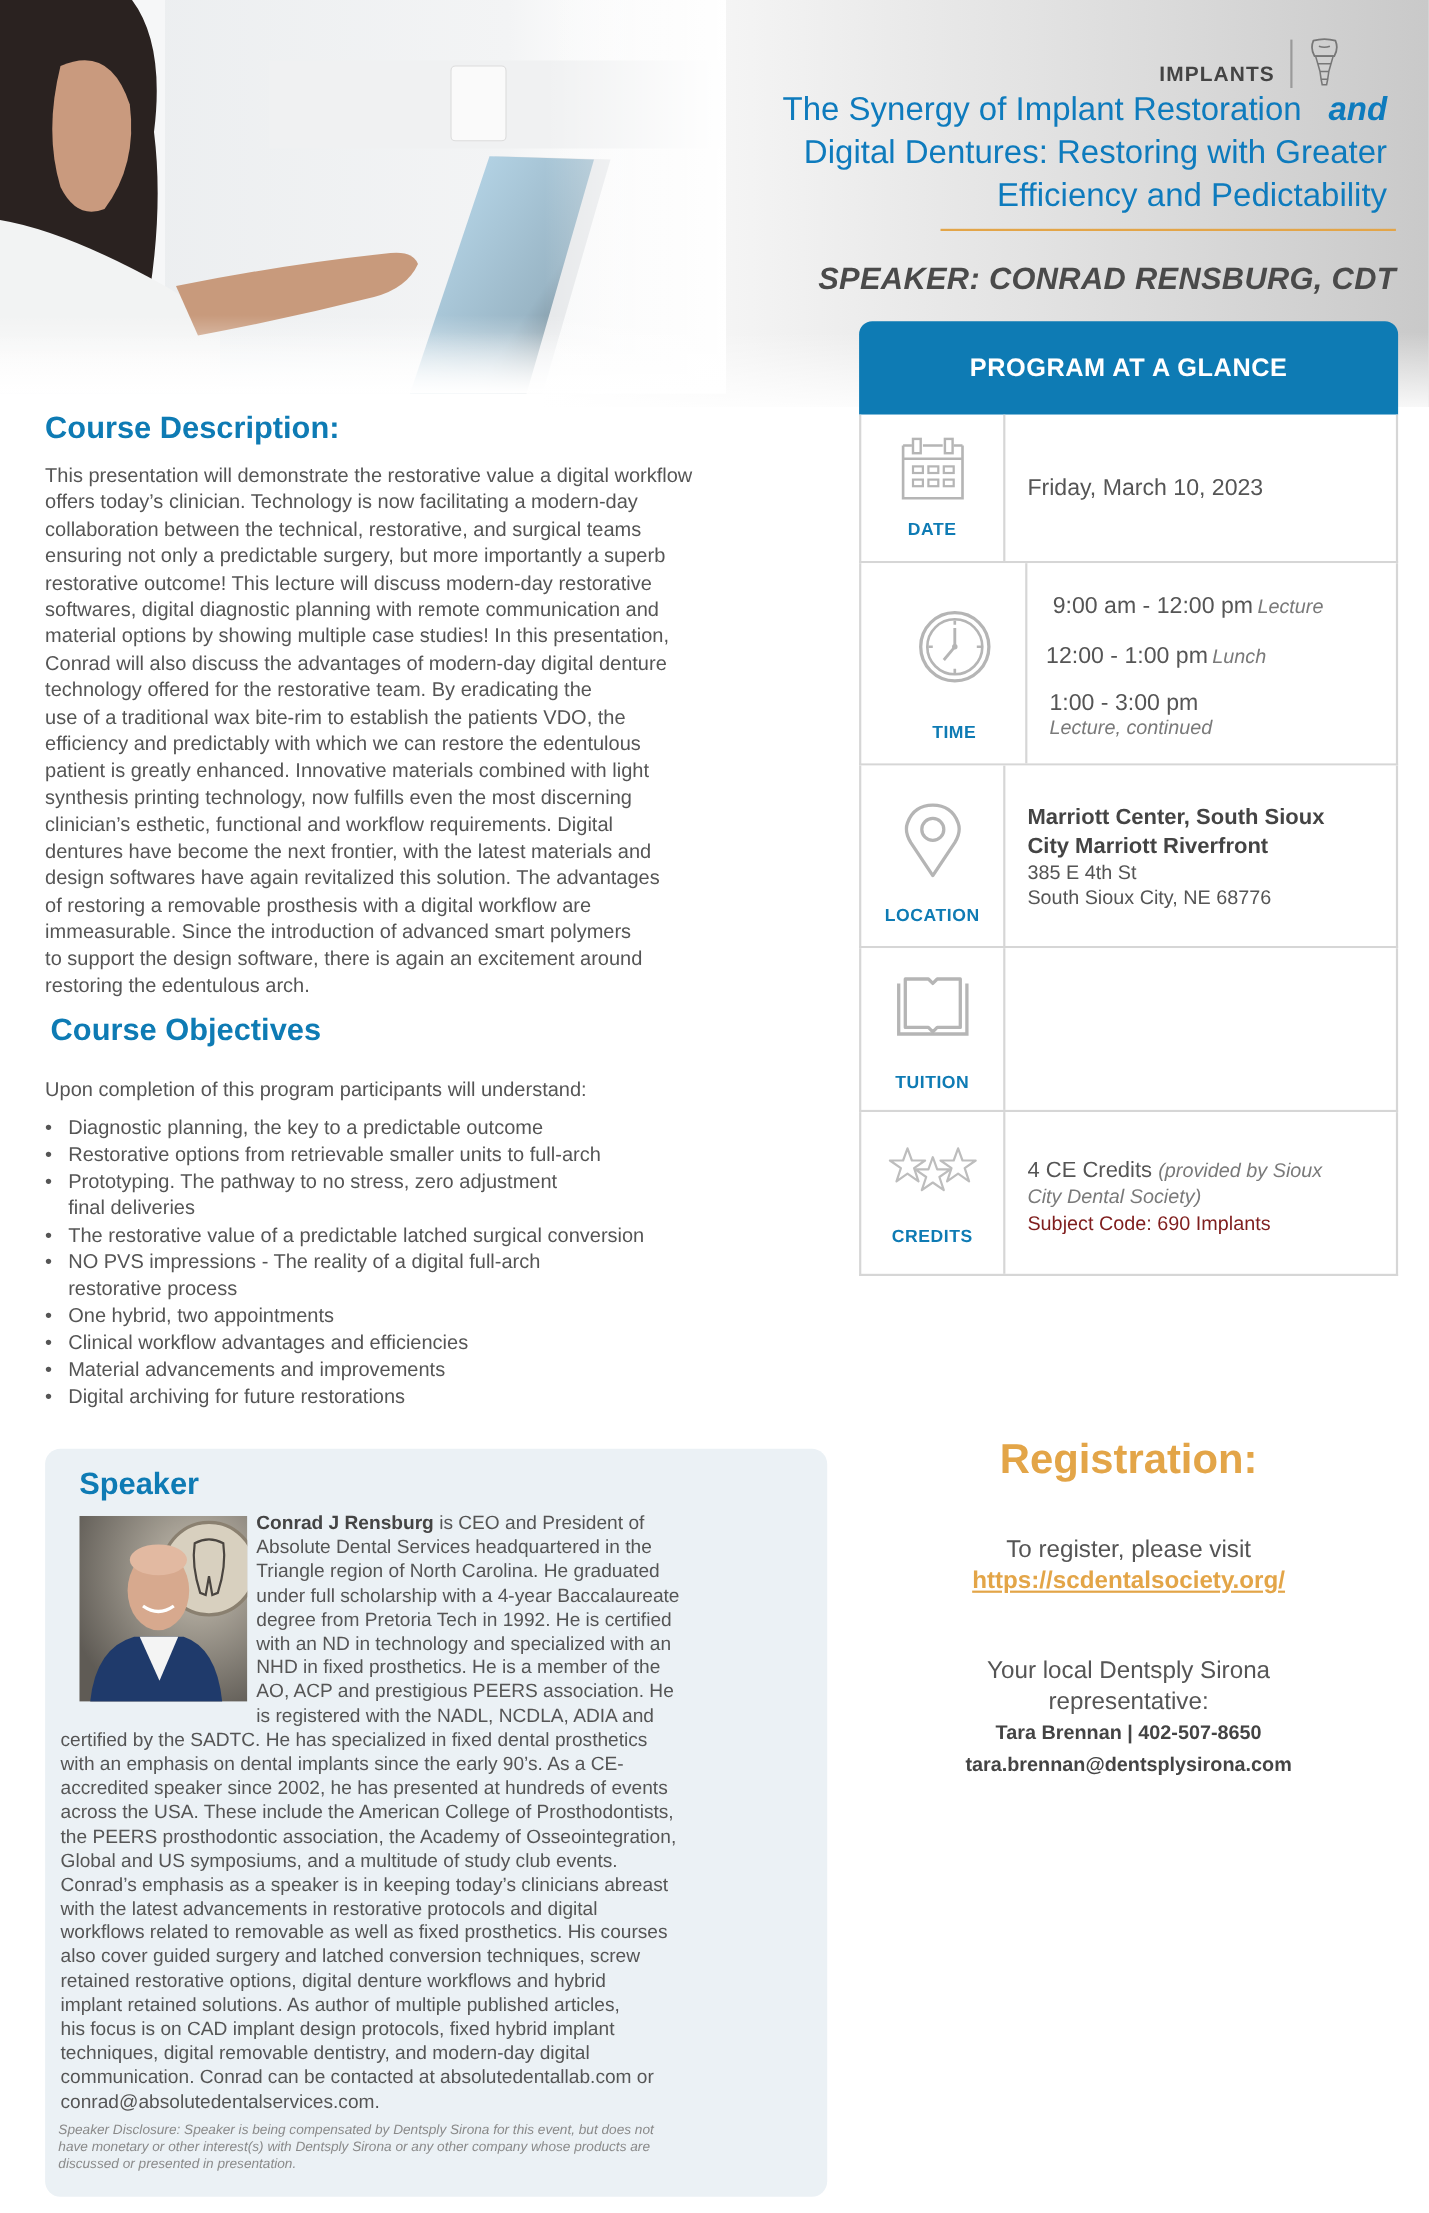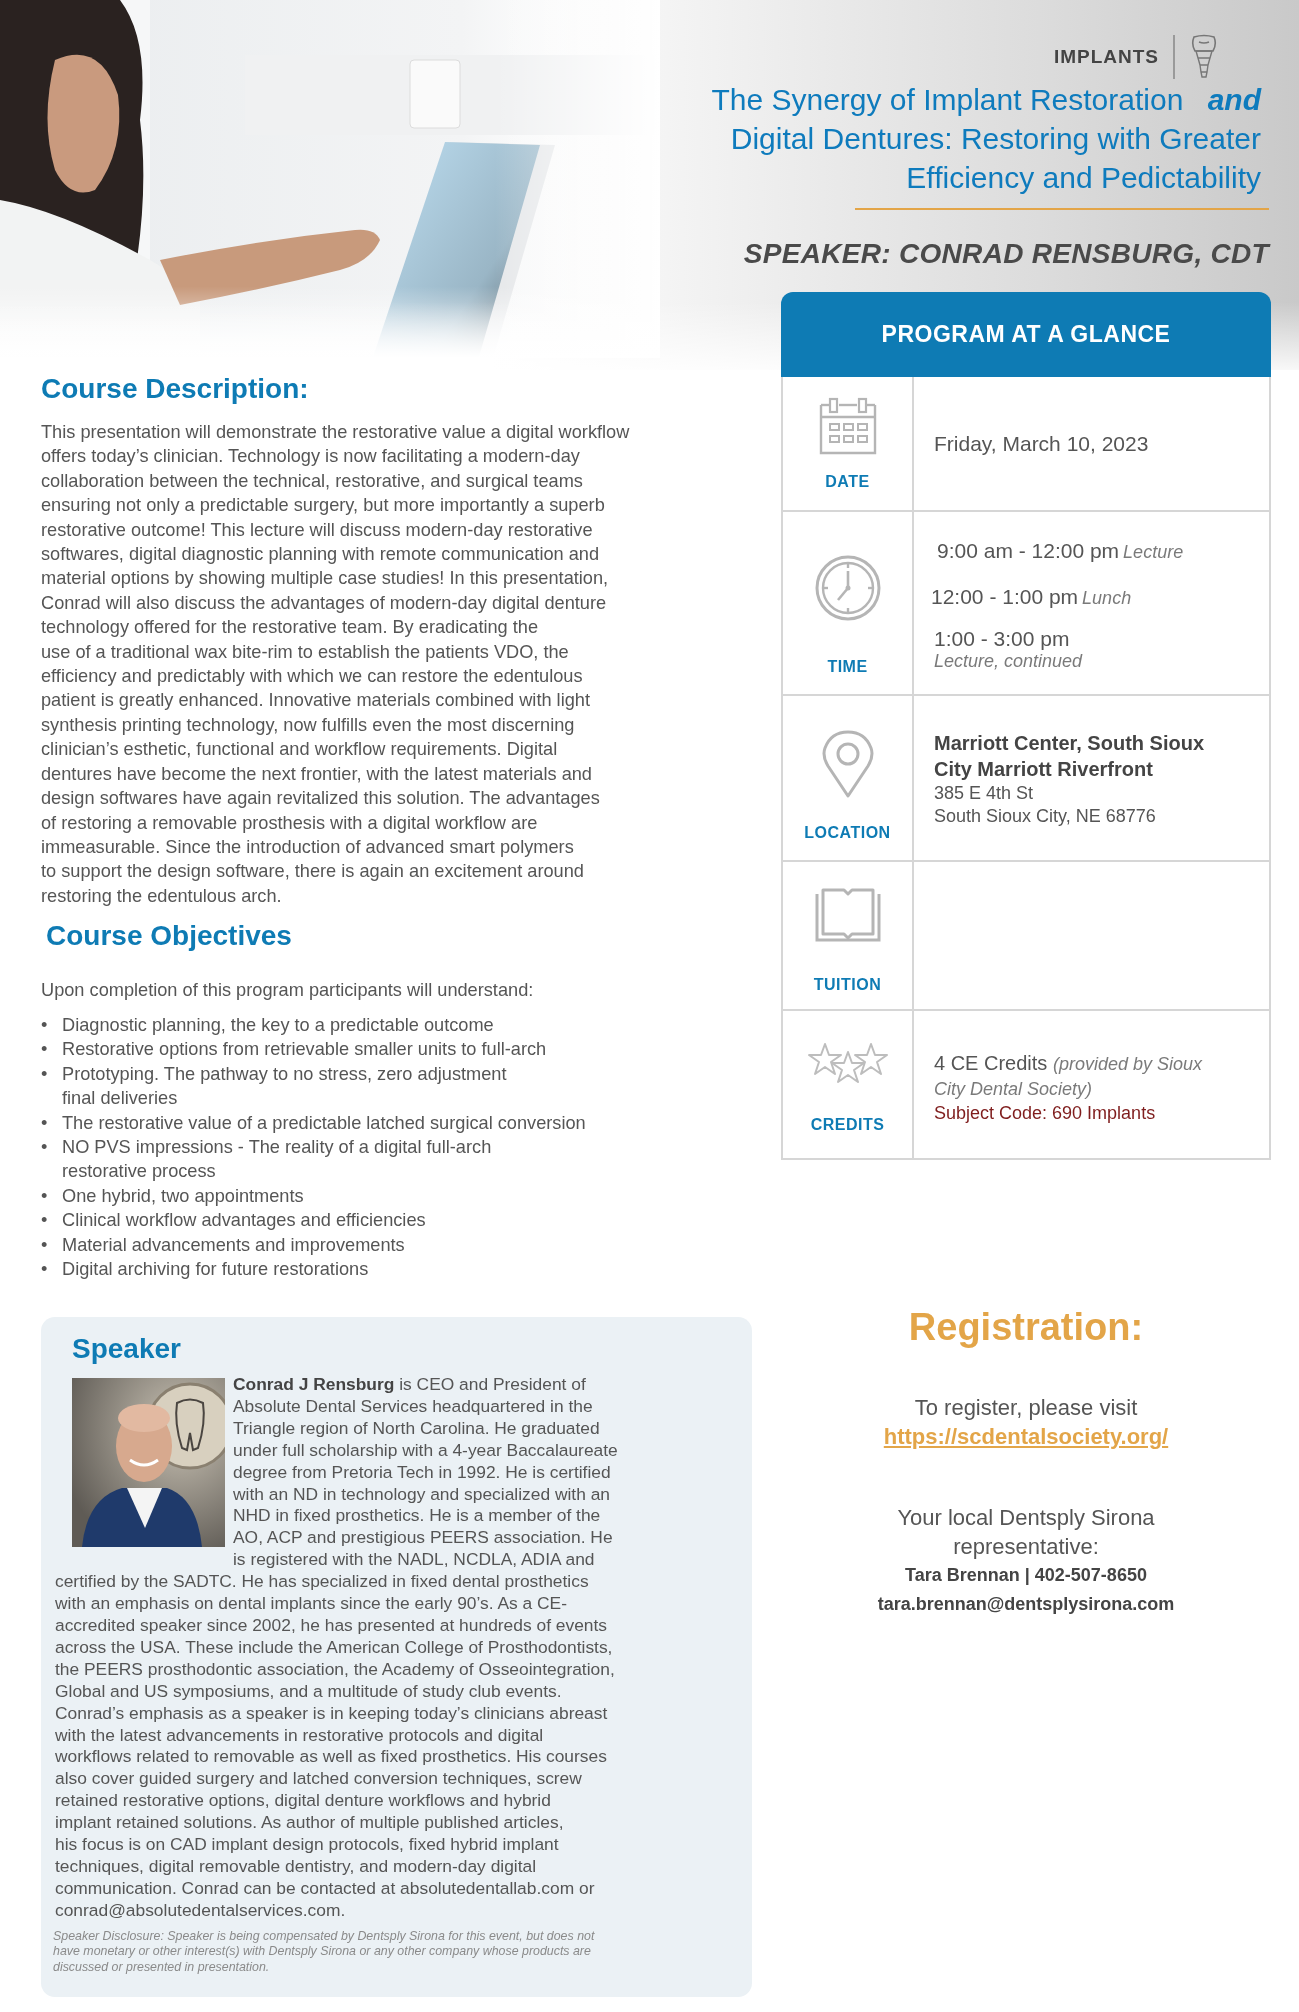--- a/index.html
+++ b/index.html
@@ -15,21 +15,21 @@
     position: absolute; left: 0; top: 250px; width: 1299px; height: 130px;
     background: linear-gradient(180deg, rgba(255,255,255,0) 0%, rgba(255,255,255,0.0) 40%, #ffffff 100%);
   }
   .hero-photo {
     position: absolute; left: 0; top: 0; width: 660px; height: 358px; overflow: hidden;
   }
   .hero-photo svg { display: block; }
 
   .category {
     position: absolute; right: 80px; top: 34px;
-    display: flex; align-items: center; gap: 14px;
+    display: flex; align-items: flex-end; gap: 14px;
   }
   .category-label {
     font-weight: bold; font-size: 19px; letter-spacing: 1px; color: #444444;
   }
   .category-divider { width: 2px; height: 44px; background: #9a9a9a; }
   .tooth-icon { width: 30px; height: 46px; }
 
   .title {
     position: absolute; right: 38px; top: 80px; width: 660px;
     text-align: right; color: #0e7bbd; font-size: 30px; line-height: 39px;
@@ -210,21 +210,21 @@
         <rect x="41" y="39" width="9" height="6" fill="none" stroke="#b5b5b5" stroke-width="2"></rect>
       </svg>
       <span class="glance-label">DATE</span>
     </div>
     <div class="glance-content">
       <div class="date-text">Friday, March 10, 2023</div>
     </div>
   </div>
 
   <div class="glance-row row-time">
-    <div class="glance-icon-cell" style="justify-content:flex-end; padding-bottom:18px; gap:36px;">
+    <div class="glance-icon-cell" style="justify-content:flex-end; padding-bottom:18px; gap:36px;margin-left:20px;">
       <svg width="68" height="68" viewBox="0 0 68 68">
         <circle cx="34" cy="34" r="31" fill="none" stroke="#b5b5b5" stroke-width="3"></circle>
         <circle cx="34" cy="34" r="25" fill="none" stroke="#b5b5b5" stroke-width="2.4"></circle>
         <line x1="34" y1="10" x2="34" y2="14" stroke="#b5b5b5" stroke-width="2.4"></line>
         <line x1="34" y1="54" x2="34" y2="58" stroke="#b5b5b5" stroke-width="2.4"></line>
         <line x1="10" y1="34" x2="14" y2="34" stroke="#b5b5b5" stroke-width="2.4"></line>
         <line x1="54" y1="34" x2="58" y2="34" stroke="#b5b5b5" stroke-width="2.4"></line>
         <line x1="34" y1="34" x2="34" y2="17" stroke="#b5b5b5" stroke-width="2.6"></line>
         <line x1="34" y1="34" x2="24" y2="46" stroke="#b5b5b5" stroke-width="2.6"></line>
         <circle cx="34" cy="34" r="2.5" fill="#b5b5b5"></circle>

